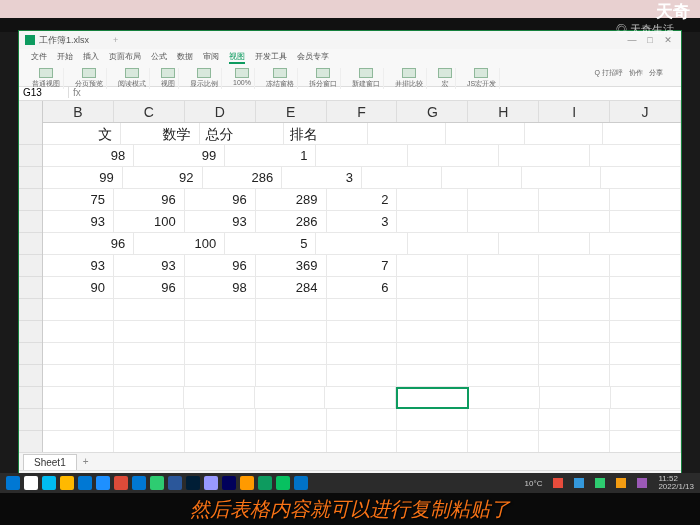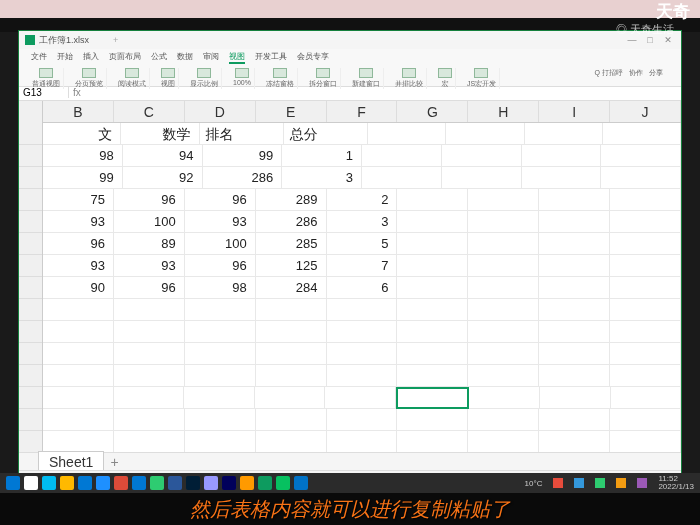--- a/index.html
+++ b/index.html
@@ -29,21 +29,21 @@
 .grid-wrap { flex: 1; display: flex; overflow: hidden; }
 .rownums { width: 24px; background: #f0f0f0; border-right: 1px solid #ccc; padding-top: 22px; }
 .rownums div { height: 22px; border-bottom: 1px solid #ddd; font-size: 8px; color: #666; text-align: center; line-height: 22px; }
 .grid { flex: 1; overflow: hidden; }
 .colhdrs { display: flex; height: 22px; background: #f0f0f0; border-bottom: 1px solid #ccc; }
 .colhdrs div { flex: 1; border-right: 1px solid #ddd; text-align: center; line-height: 22px; font-size: 14px; color: #333; }
 .row { display: flex; height: 22px; }
 .cell { flex: 1; border-right: 1px solid #e8e8e8; border-bottom: 1px solid #e8e8e8; text-align: right; padding-right: 8px; font-size: 13px; color: #222; line-height: 22px; }
 .cell.hdr { font-size: 14px; }
 .cell.selected { border: 2px solid #0d9b5f; }
-.sheet-tabs { height: 18px; background: #f5f5f5; border-top: 1px solid #ddd; display: flex; align-items: center; padding: 0 19px; font-size: 14px; }
+.sheet-tabs { height: 18px; background: #f5f5f5; border-top: 1px solid #ddd; display: flex; align-items: center; padding: 0 4px; font-size: 10px; }
 .sheet-tab { padding: 2px 10px; background: #fff; border: 1px solid #ccc; border-bottom: none; color: #333; }
 .sheet-add { margin-left: 6px; color: #888; }
 .status-bar { height: 14px; background: #f5f5f5; border-top: 1px solid #ddd; display: flex; align-items: center; padding: 0 8px; font-size: 7px; color: #666; justify-content: space-between; }
 .zoom-controls { display: flex; gap: 4px; align-items: center; }
 .taskbar { position: absolute; bottom: 32px; left: 0; right: 0; height: 20px; background: #2b2b2b; display: flex; align-items: center; padding: 0 6px; gap: 4px; }
 .tb-icon { width: 14px; height: 14px; border-radius: 2px; }
 .tb-spacer { flex: 1; }
 .tb-right { display: flex; gap: 11px; align-items: center; color: #ccc; font-size: 8px; }
 .tray-icon { width: 10px; height: 10px; }
 .caption-bar { position: absolute; bottom: 0; left: 0; right: 0; height: 32px; background: rgba(0,0,0,0.6); display: flex; align-items: center; justify-content: center; }
@@ -171,30 +171,29 @@
           <div>F</div>
           <div>G</div>
           <div>H</div>
           <div>I</div>
           <div>J</div>
         </div>
       <div id="databody">
           <div class="row">
             <div class="cell hdr">文</div>
             <div class="cell hdr">数学</div>
+            <div class="cell hdr" style="text-align: left; padding-left: 6px;">总分</div>
             <div class="cell hdr" style="text-align: left; padding-left: 6px;">排名</div>
-            <div class="cell hdr" style="text-align: left; padding-left: 6px;">总分</div>
             <div class="cell hdr"></div>
             <div class="cell hdr"></div>
             <div class="cell hdr"></div>
             <div class="cell hdr"></div>
           </div>
           <div class="row">
             <div class="cell">98</div>
-            <div class="cell">94</div>
             <div class="cell">99</div>
             <div class="cell">1</div>
             <div class="cell"></div>
             <div class="cell"></div>
             <div class="cell"></div>
             <div class="cell"></div>
           </div>
           <div class="row">
             <div class="cell">99</div>
             <div class="cell">92</div>
@@ -222,34 +221,32 @@
             <div class="cell">93</div>
             <div class="cell">286</div>
             <div class="cell">3</div>
             <div class="cell"></div>
             <div class="cell"></div>
             <div class="cell"></div>
             <div class="cell"></div>
           </div>
           <div class="row">
             <div class="cell">96</div>
-            <div class="cell">89</div>
             <div class="cell">100</div>
-            <div class="cell">285</div>
             <div class="cell">5</div>
             <div class="cell"></div>
             <div class="cell"></div>
             <div class="cell"></div>
             <div class="cell"></div>
           </div>
           <div class="row">
             <div class="cell">93</div>
             <div class="cell">93</div>
             <div class="cell">96</div>
-            <div class="cell">125</div>
+            <div class="cell">369</div>
             <div class="cell">7</div>
             <div class="cell"></div>
             <div class="cell"></div>
             <div class="cell"></div>
             <div class="cell"></div>
           </div>
           <div class="row">
             <div class="cell">90</div>
             <div class="cell">96</div>
             <div class="cell">98</div>

